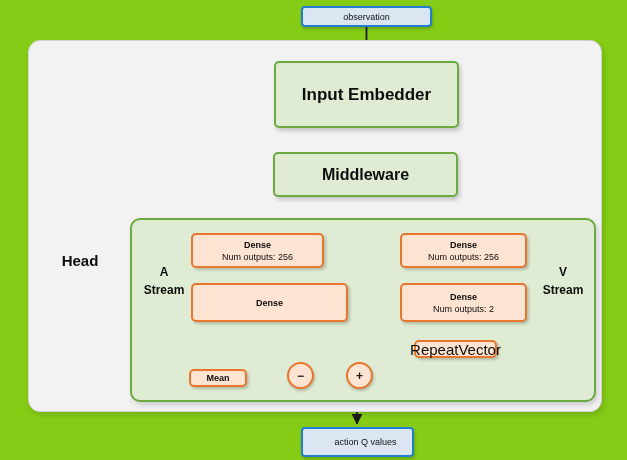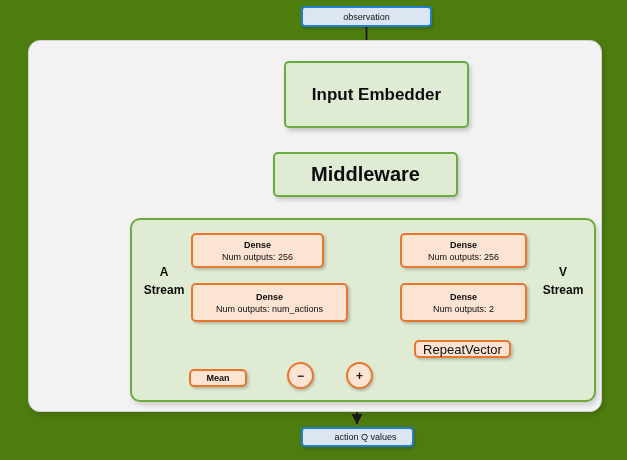--- a/index.html
+++ b/index.html
@@ -4,21 +4,21 @@
 <style>
   html, body {
     margin: 0;
     padding: 0;
     background: #ffffff;
   }
   #canvas {
     position: relative;
     width: 627px;
     height: 460px;
-    background: #4d7c0f;
+    background: #84cc16;
     font-family: "Liberation Sans", sans-serif;
     overflow: hidden;
   }
   #svg-layer {
     position: absolute;
     left: 0;
     top: 0;
     width: 627px;
     height: 460px;
   }
@@ -144,74 +144,74 @@
       <path d="M464,358 L464,367 Q464,373 457,373 L374,373" marker-end="url(#arrowhead)"></path>
       <path d="M321,373 L340,373" marker-end="url(#arrowhead)"></path>
       <path d="M357,385 L357,424" marker-end="url(#arrowhead)"></path>
     </g>
   </svg>
 
   <div class="node io-box" style="left:301px; top:6px; width:131px; height:21px;">
     <span>observation</span>
   </div>
 
-  <div class="node green-box" style="left:284px; top:61px; width:185px; height:67px; font-size:17px;">
+  <div class="node green-box" style="left:274px; top:61px; width:185px; height:67px; font-size:17px;">
     <span>Input Embedder</span>
   </div>
 
-  <div class="node green-box" style="left:273px; top:152px; width:185px; height:45px; font-size:20px;">
+  <div class="node green-box" style="left:273px; top:152px; width:185px; height:45px; font-size:16px;">
     <span>Middleware</span>
   </div>
 
   <div class="label-text" style="left:32px; top:252px; width:96px; font-size:15px;">
+    <div>Head</div>
   </div>
 
   <div class="label-text" style="left:139px; top:263px; width:50px; font-size:12px;">
     <div>A</div>
     <div>Stream</div>
   </div>
 
   <div class="label-text" style="left:536px; top:263px; width:54px; font-size:12px;">
     <div>V</div>
     <div>Stream</div>
   </div>
 
   <div class="node orange-box" style="left:191px; top:233px; width:133px; height:35px;">
     <span class="line1">Dense</span>
     <span class="line2">Num outputs: 256</span>
   </div>
 
   <div class="node orange-box" style="left:191px; top:283px; width:157px; height:39px;">
     <span class="line1">Dense</span>
-    <span class="line2">Num outputs: num_actions</span>
   </div>
 
   <div class="node orange-box" style="left:189px; top:340px; width:58px; height:18px; font-size:9px; font-weight:bold;margin-top:29px;">
     <span>Mean</span>
   </div>
 
   <div class="node orange-box" style="left:400px; top:233px; width:127px; height:35px;">
     <span class="line1">Dense</span>
     <span class="line2">Num outputs: 256</span>
   </div>
 
   <div class="node orange-box" style="left:400px; top:283px; width:127px; height:39px;">
     <span class="line1">Dense</span>
     <span class="line2">Num outputs: 2</span>
   </div>
 
-  <div class="node orange-box" style="left:414px; top:340px; width:97px; height:18px; font-size:13px; font-weight:400;">
+  <div class="node orange-box" style="left:414px; top:340px; width:83px; height:18px; font-size:15px; font-weight:400;">
     <span>RepeatVector</span>
   </div>
 
   <div class="op-circle" style="left:287px; top:362px;">
     <span>−</span>
   </div>
 
   <div class="op-circle" style="left:346px; top:362px;">
     <span>+</span>
   </div>
 
-  <div class="node io-box" style="left:301px; top:427px; width:113px; height:20px;padding-left:16px;">
+  <div class="node io-box" style="left:301px; top:427px; width:113px; height:30px;padding-left:16px;">
     <span>action Q values</span>
   </div>
 
 </div>
 
 </body></html>

